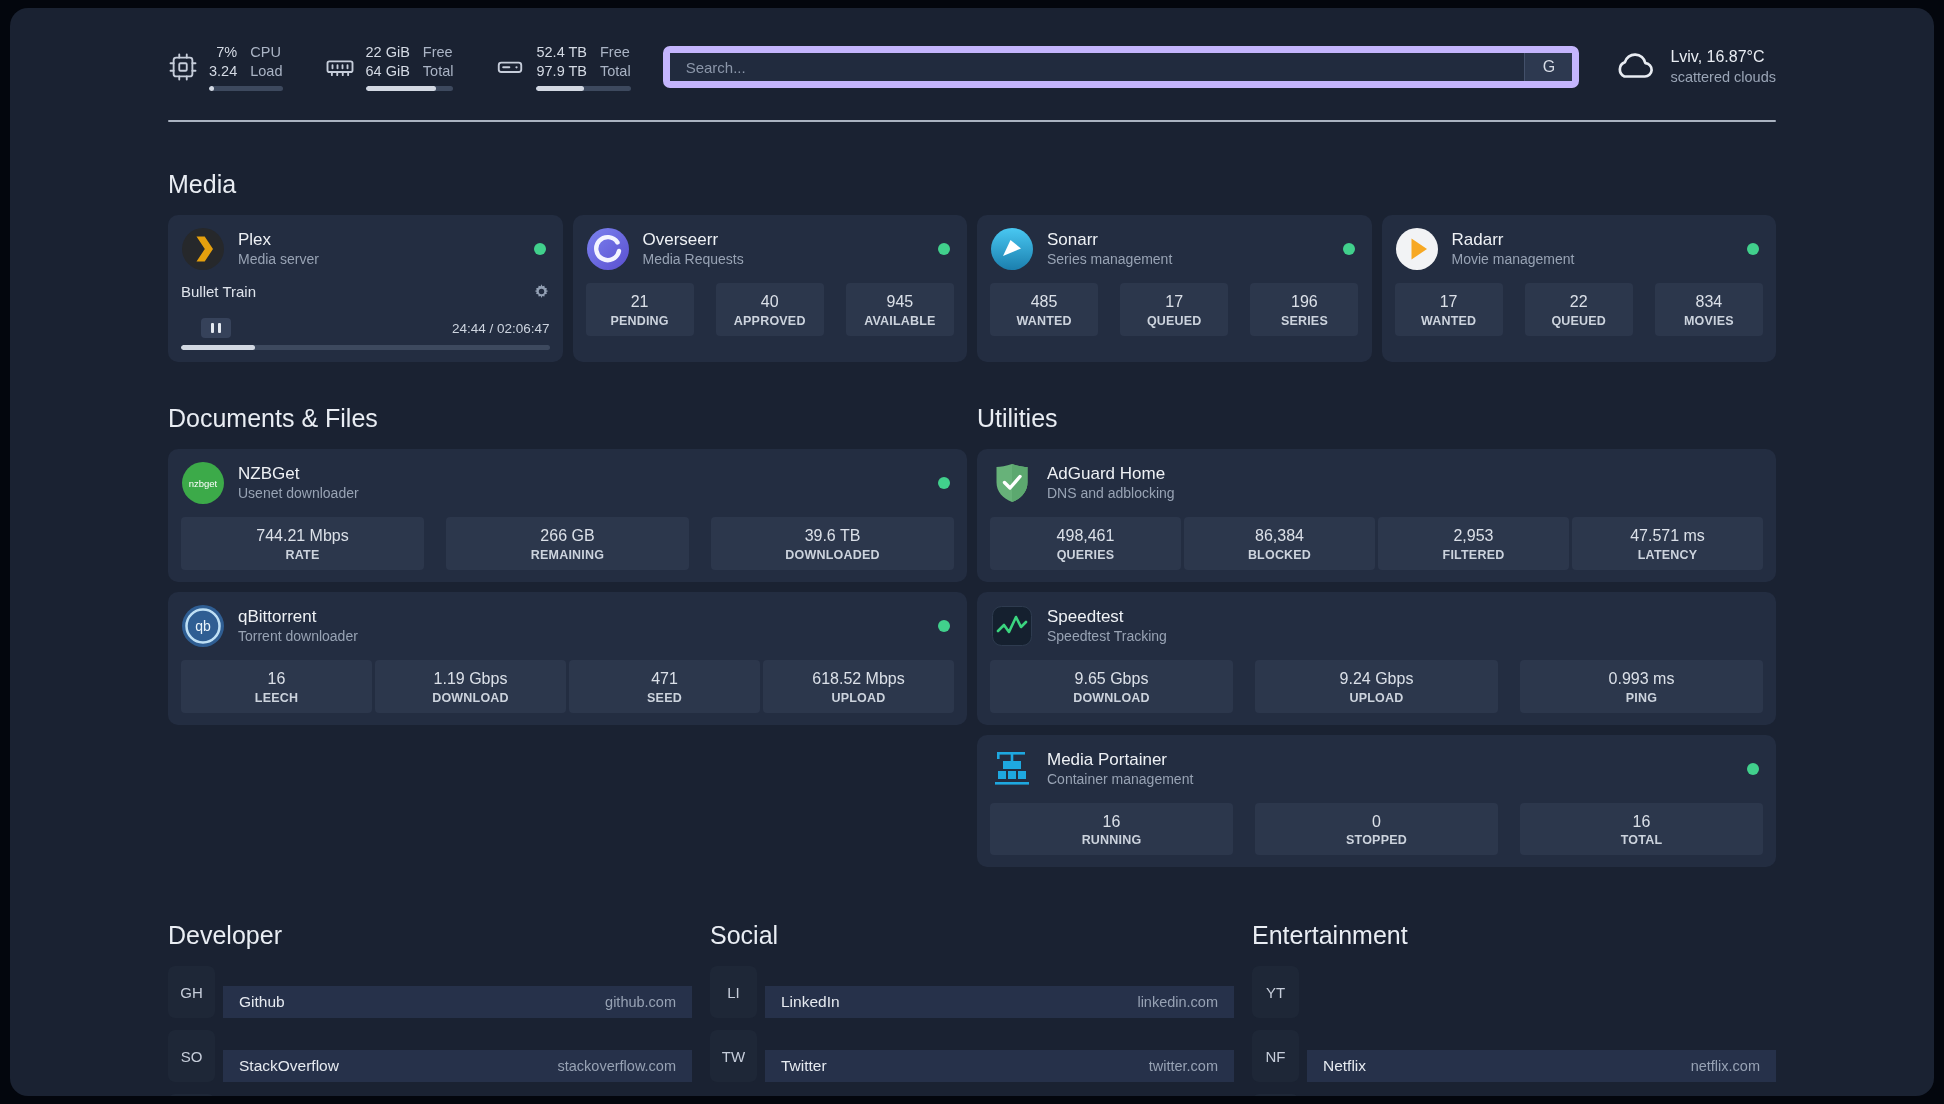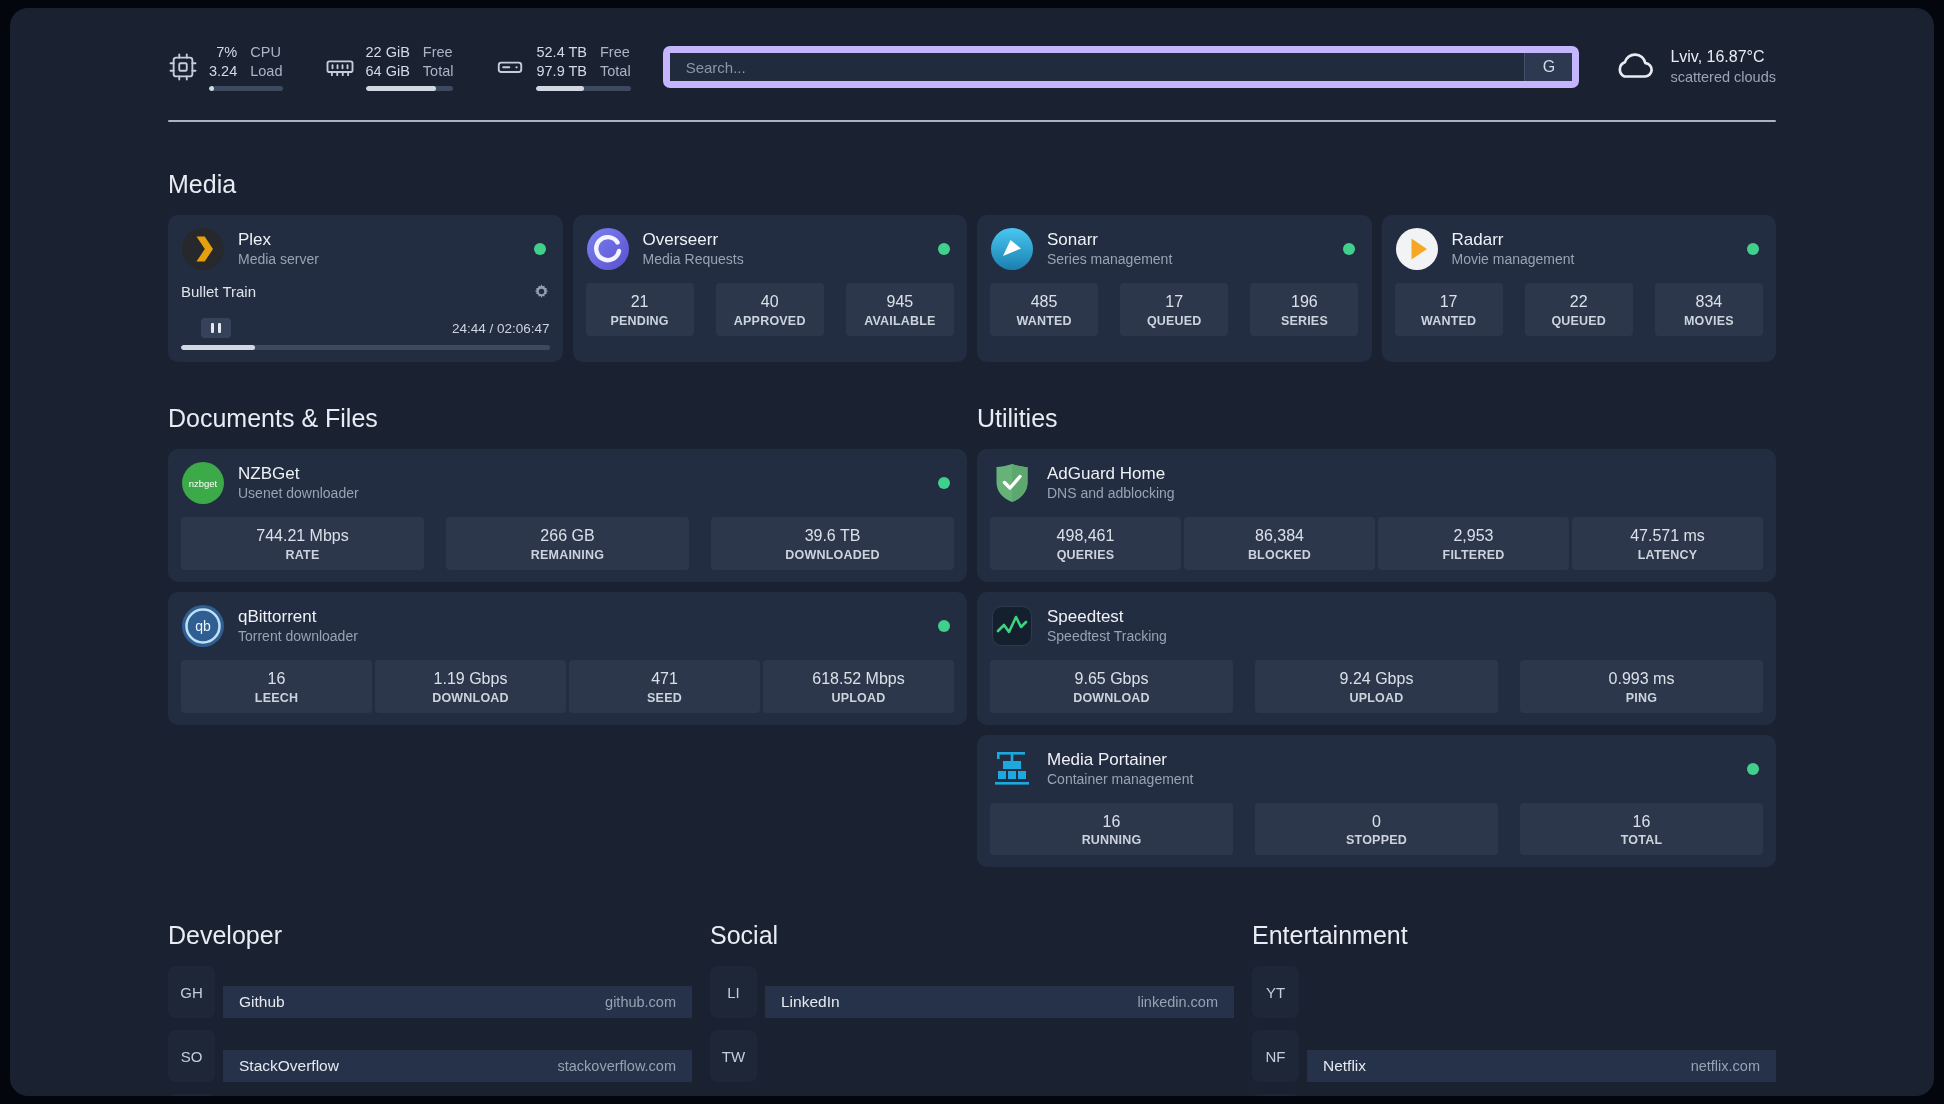--- a/index.html
+++ b/index.html
@@ -545,20 +545,24 @@
       <h2 class="section-title">Social</h2>
       <div class="bm-row">
         <span class="bm-abbr">LI</span>
         <span class="bm-pill">
           <span class="bm-name">LinkedIn</span>
           <span class="bm-url">linkedin.com</span>
         </span>
       </div>
       <div class="bm-row">
         <span class="bm-abbr">TW</span>
+        <span class="bm-pill">
+          <span class="bm-name">Twitter</span>
+          <span class="bm-url">twitter.com</span>
+        </span>
       </div>
     </section>
 
     <section>
       <h2 class="section-title">Entertainment</h2>
       <div class="bm-row">
         <span class="bm-abbr">YT</span>
       </div>
       <div class="bm-row">
         <span class="bm-abbr">NF</span>

